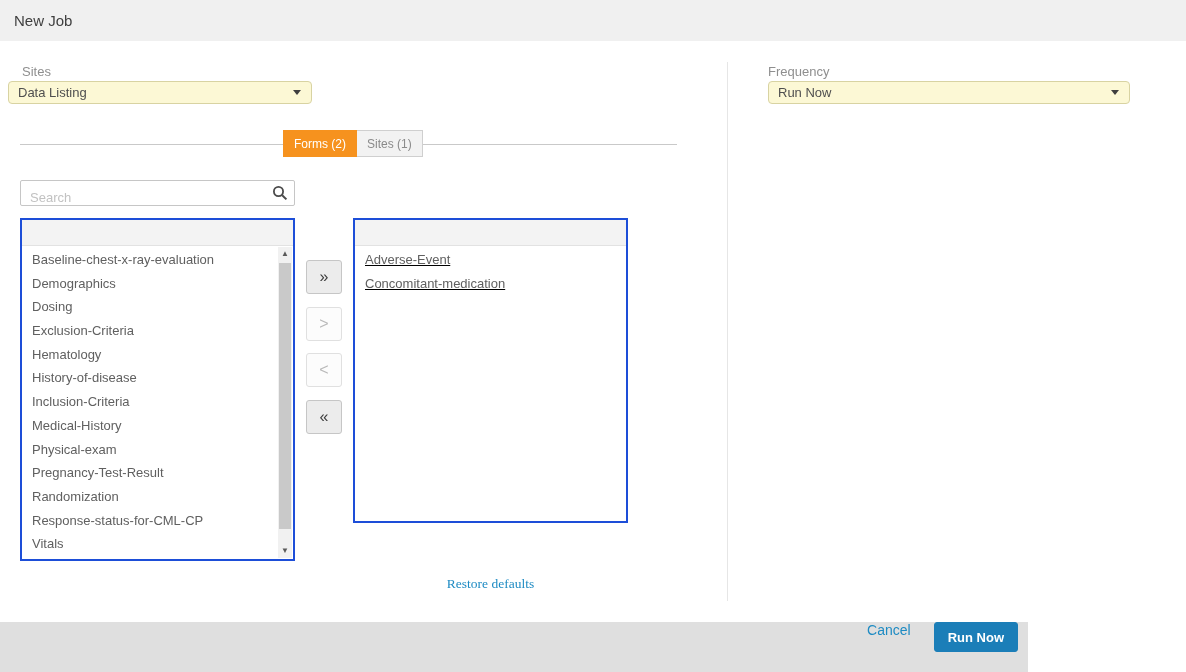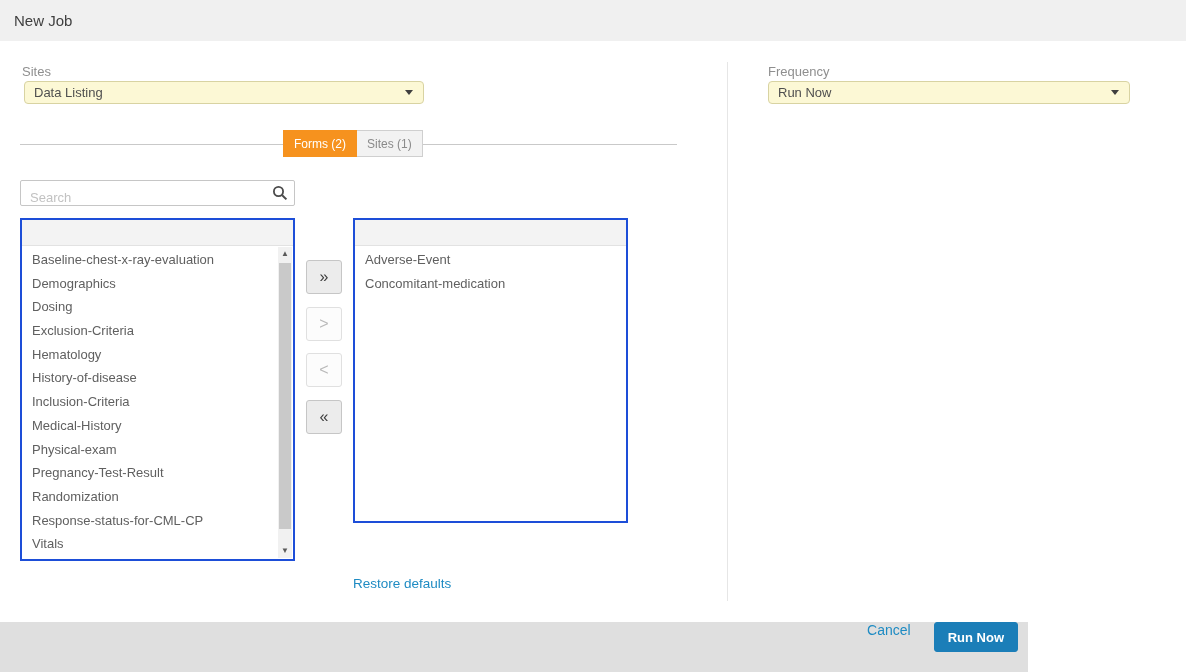--- a/index.html
+++ b/index.html
@@ -10,21 +10,21 @@
   
   .page-header { position:absolute; top:0; left:0; width:1186px; height:41px; background:#f0f0f0; }
   .page-header .title { font-size:15px; color:#3f3f3f; line-height:41px; padding-left:14px; }
 
   
   .field-label { position:absolute; font-size:13px; color:#8f8f8f; }
   .lbl-type { left:22px; top:64px; }
   .lbl-freq { left:768px; top:64px; }
   .select { position:absolute; height:23px; background:#fcf8d5; border:1px solid #d8d3a2; border-radius:4px;
             font-size:13px; color:#4f4f4f; line-height:21px; padding:0 26px 0 9px; cursor:pointer; }
-  .sel-type { left:24px; top:81px; width:400px; }
+  .sel-type { left:8px; top:81px; width:304px; }
   .sel-freq { left:768px; top:81px; width:362px; }
   .caret { position:absolute; right:10px; top:8px; width:0; height:0;
            border-left:4.5px solid transparent; border-right:4.5px solid transparent; border-top:5px solid #3f3f3f; }
 
   
   .tab-rule { position:absolute; left:20px; top:144px; width:657px; height:1px; background:#c9c9c9; }
   .tabs { position:absolute; left:283px; top:130px; display:flex; }
   .tab { height:27px; line-height:27px; padding:0 10px; font-size:12px; cursor:pointer; }
   .tab.active { background:#f6921e; color:#fff; border:1px solid #f6921e; }
   .tab.inactive { background:#f2f2f2; color:#8a8a8a; border:1px solid #cfcfcf; border-left:none; }
@@ -33,21 +33,21 @@
   .search-wrap { position:absolute; left:20px; top:180px; width:275px; height:26px; }
   .search-wrap input { width:100%; height:100%; border:1px solid #c6c6c6; border-radius:2px;
                        font-size:13px; color:#555; padding:9px 28px 0 9px; outline:none;
                        font-family:"Liberation Sans","DejaVu Sans",sans-serif; }
   .search-wrap input::placeholder { color:#c2c2c2; }
   .search-icon { position:absolute; right:7px; top:5px; width:16px; height:16px; }
 
   
   .listbox { position:absolute; background:#fff; border:2px solid #1d4ed8; }
   .listbox-left { left:20px; top:218px; width:275px; height:343px; }
-  .listbox-right { left:353px; top:218px; width:275px; height:305px; }
+  .listbox-right { left:353px; top:218px; width:275px; height:305px;text-decoration:underline; }
   .listbox-head { height:26px; background:#f3f3f3; border-bottom:1px solid #e2e2e2; }
   .list-items { padding-top:2px; }
   .list-item { height:23.7px; line-height:23.7px; font-size:13px; color:#606060; padding-left:10px;
                white-space:nowrap; overflow:hidden; cursor:default; }
 
   
   .scrollbar { position:absolute; top:27px; right:1px; bottom:1px; width:14px; background:#f1f1f1; }
   .scroll-arrow { position:absolute; left:0; width:14px; height:14px; text-align:center;
                   font-size:8px; line-height:14px; color:#5a5a5a; cursor:pointer; }
   .scroll-up { top:0; }
@@ -58,21 +58,21 @@
   .transfer-btn { position:absolute; left:306px; width:36px; height:34px; border-radius:3px; text-align:center;
                   font-size:16px; cursor:pointer; }
   .transfer-btn.enabled { background:#ececec; border:1px solid #c6c6c6; color:#3e3e3e; }
   .transfer-btn.disabled { background:#fcfcfc; border:1px solid #e0e0e0; color:#b9b9b9; cursor:default; }
   .transfer-btn span { line-height:32px; }
   .btn-all-right { top:260px; }
   .btn-right { top:307px; }
   .btn-left { top:353px; }
   .btn-all-left { top:400px; }
 
-  .restore { position:absolute; left:353px; top:574px; width:275px; text-align:left; }
+  .restore { position:absolute; left:353px; top:574px; width:275px; text-align:center;font-family:Liberation Serif, serif; }
   .restore a { font-size:13.5px; color:#1e8bc3; text-decoration:none; cursor:pointer; }
 
   
   .v-divider { position:absolute; left:727px; top:62px; width:1px; height:539px; background:#e6e6e6; }
 
   
   .footer { position:absolute; left:0; top:622px; width:1028px; height:50px; background:#dfdfdf;
             display:flex; align-items:flex-start; justify-content:flex-end; gap:23px; padding-right:10px; }
   .cancel-link { font-size:14px; color:#1e8bc3; text-decoration:none; cursor:pointer; }
   .run-now-btn { height:30px; padding:0 13px; background:#1b7eb8; border:1px solid #1b7eb8; border-radius:3px;

